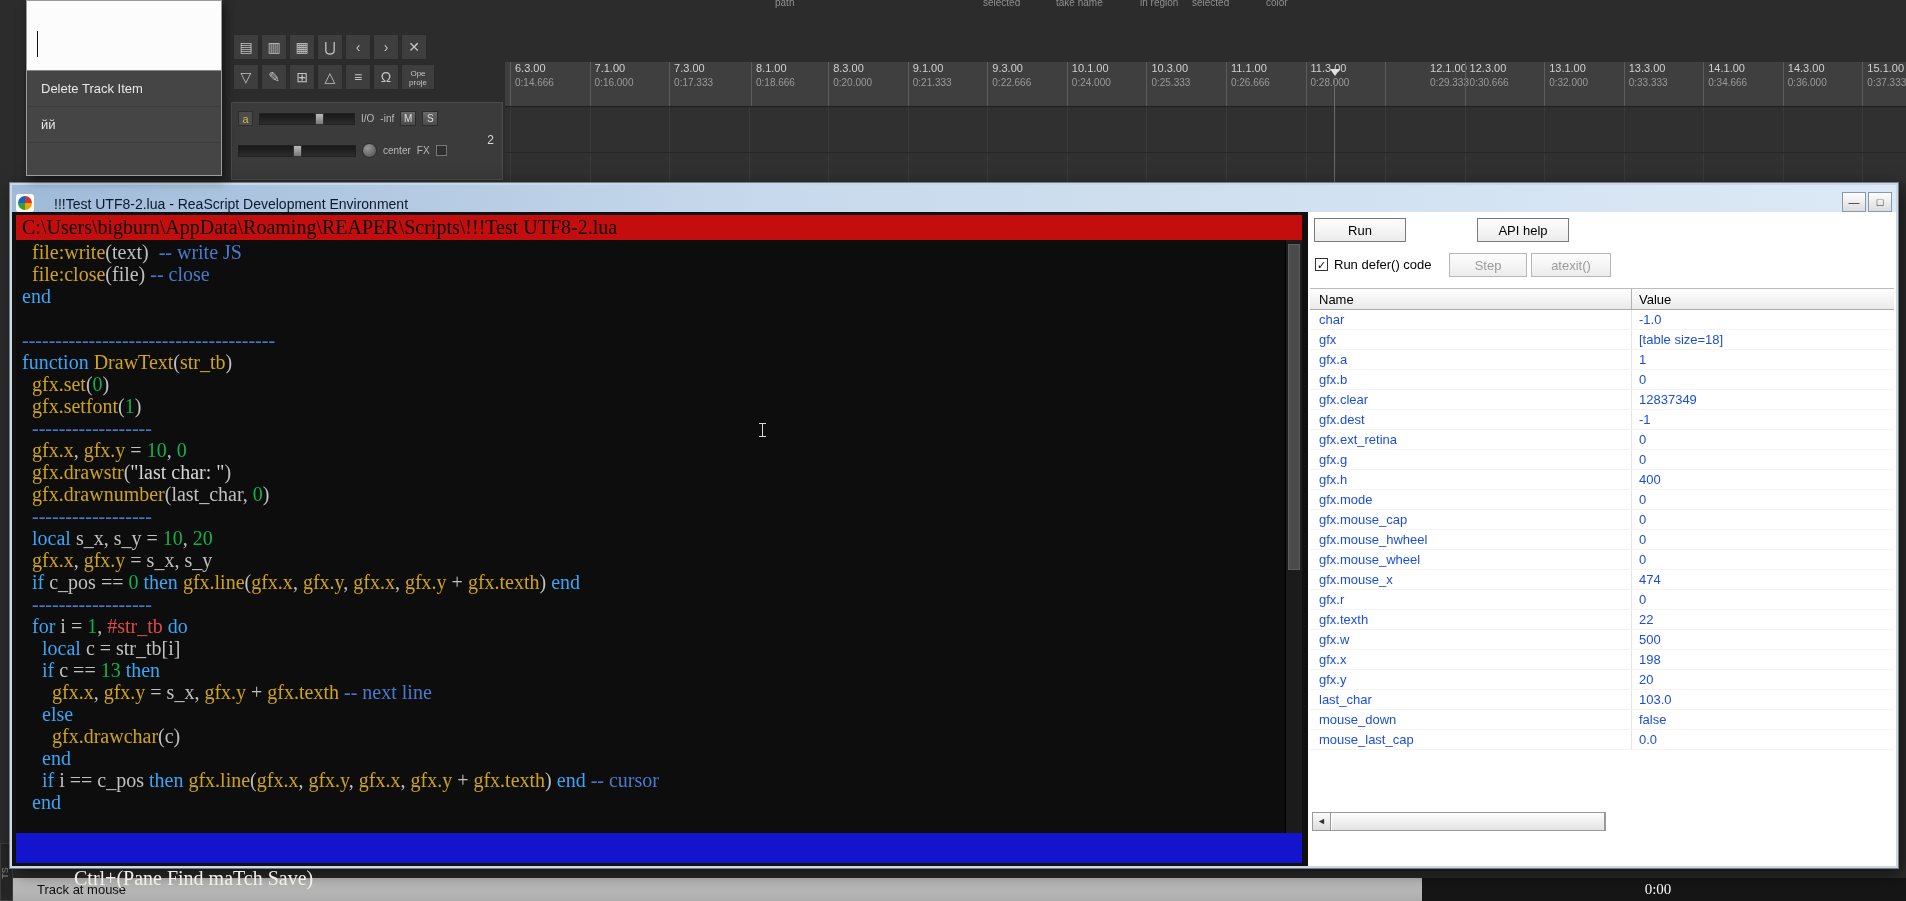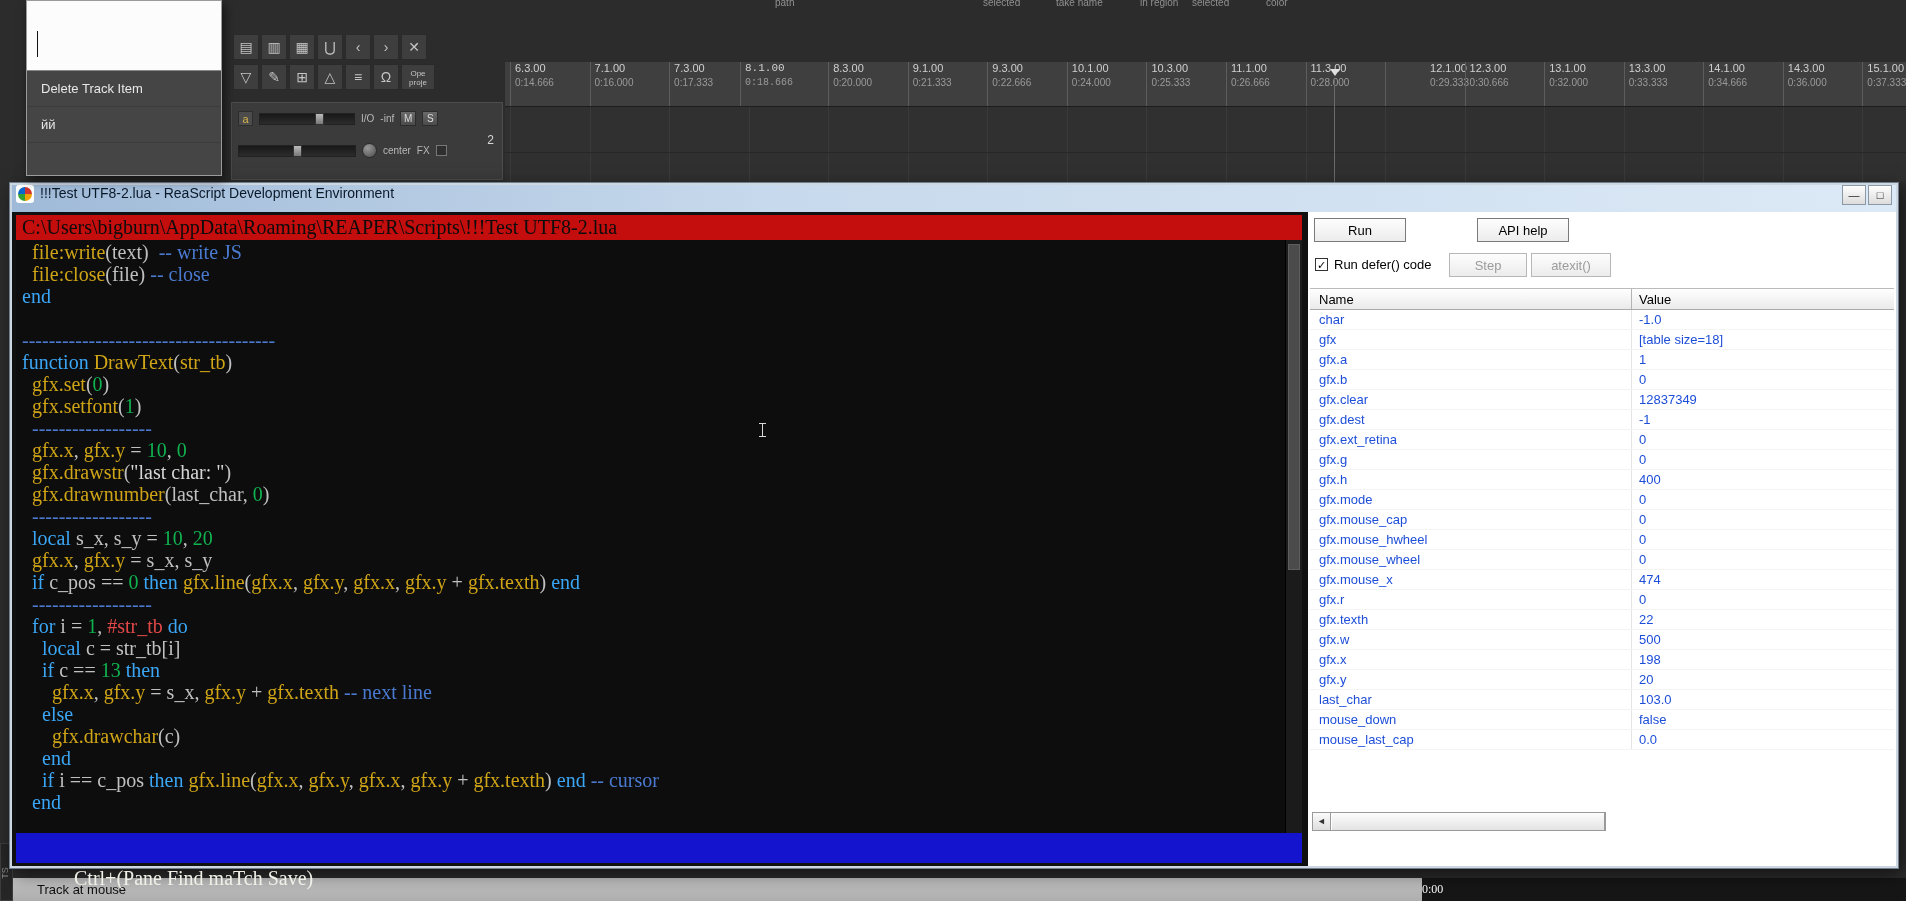--- a/index.html
+++ b/index.html
@@ -49,21 +49,21 @@
   .menu-panel{background:#454545;border:1px solid #9b9b9b;box-shadow:3px 4px 10px rgba(0,0,0,.55);z-index:5}
   .menu-edit{height:70px;background:#fcfcfc;border-bottom:1px solid #888;position:relative}
   .menu-edit::after{content:"";position:absolute;left:10px;top:30px;width:1px;height:26px;background:#111}
   .menu-item{height:36px;line-height:36px;padding-left:14px;color:#e8e8e8;font-size:13px;
              border-bottom:1px solid #3c3c3c;white-space:nowrap}
 
   
   .ide{border:2px solid #cdd7e2;outline:1px solid #6f7d8c;background:#101010;
        box-shadow:4px 6px 18px rgba(0,0,0,.6);z-index:4}
   .ide-title{height:27px;background:linear-gradient(90deg,#9fbad8 0%,#c7d9ec 40%,#dce9f6 100%);
-             display:flex;align-items:flex-start;padding:0 4px;gap:6px}
+             display:flex;align-items:flex-end;padding:0 4px;gap:20px}
   .ide-icon{width:18px;height:18px;border-radius:3px;background:#fff;position:relative;flex:0 0 18px}
   .ide-icon::after{content:"";position:absolute;inset:2px;border-radius:50%;
         background:conic-gradient(#d23333 0 25%,#f0a000 25% 50%,#33a033 50% 75%,#0a66cc 75% 100%)}
   .ide-title-text{font-size:14px;color:#0b1a2a;white-space:nowrap}
   .ide-winbtns{margin-left:auto;display:flex;gap:2px}
   .winbtn{width:24px;height:20px;background:linear-gradient(#fefefe,#dcdcdc);border:1px solid #8b98a6;
           font-size:11px;line-height:18px;text-align:center;color:#222}
   .ide-body{position:relative;height:654px;background:#101010}
   .left-pane{position:absolute;left:4px;top:3px;width:1286px;height:648px;display:flex;flex-direction:column}
   .path-bar{height:25px;background:#c40d0d;color:#0c0c0c;font-size:20px;line-height:25px;
@@ -112,21 +112,21 @@
   .harrow::before{content:"◄"}
   .hthumb{flex:1;background:linear-gradient(#fdfdfd,#e3e3e3);border-left:1px solid #fff;
           box-shadow:inset -1px 0 0 #999}
 
   
   .docker-tab{left:0;top:843px;width:13px;height:58px;background:#262626;border:1px solid #3d3d3d}
   .docker-tab span{position:absolute;left:-2px;top:24px;transform:rotate(-90deg);font-size:9px;color:#8a8a8a}
   .hint-bar{left:13px;top:878px;width:1409px;height:23px;background:linear-gradient(#c6c6c6,#aeaeae);
             font-size:13px;color:#101010;line-height:23px;padding-left:24px}
   .transport{left:1422px;top:878px;width:484px;height:23px;background:#161616;color:#fff;
-             text-align:left;font-size:12px;line-height:23px;padding-right:12px}
+             text-align:center;font-size:15px;line-height:23px;padding-right:12px}
 </style>
 </head>
 <body>
 
 <div class="screen">
 
   <div class="abs" id="topLabels" style="left:0;top:0;width:1906px;height:12px;overflow:hidden">
       <span class="toplbl" style="left: 775px;">path</span>
       <span class="toplbl" style="left: 983px;">selected</span>
       <span class="toplbl" style="left: 1056px;">take name</span>
@@ -183,21 +183,21 @@
         <div class="tick-time">0:14.666</div>
       </div>
       <div class="tick" style="left: 84.55px;">
         <div class="tick-bar">7.1.00</div>
         <div class="tick-time">0:16.000</div>
       </div>
       <div class="tick" style="left: 164.1px;">
         <div class="tick-bar">7.3.00</div>
         <div class="tick-time">0:17.333</div>
       </div>
-      <div class="tick" style="left: 235px; font-family: Liberation Mono, monospace;">
+      <div class="tick" style="left: 246px;">
         <div class="tick-bar">8.1.00</div>
         <div class="tick-time">0:18.666</div>
       </div>
       <div class="tick" style="left: 323.2px;">
         <div class="tick-bar">8.3.00</div>
         <div class="tick-time">0:20.000</div>
       </div>
       <div class="tick" style="left: 402.75px;">
         <div class="tick-bar">9.1.00</div>
         <div class="tick-time">0:21.333</div>

